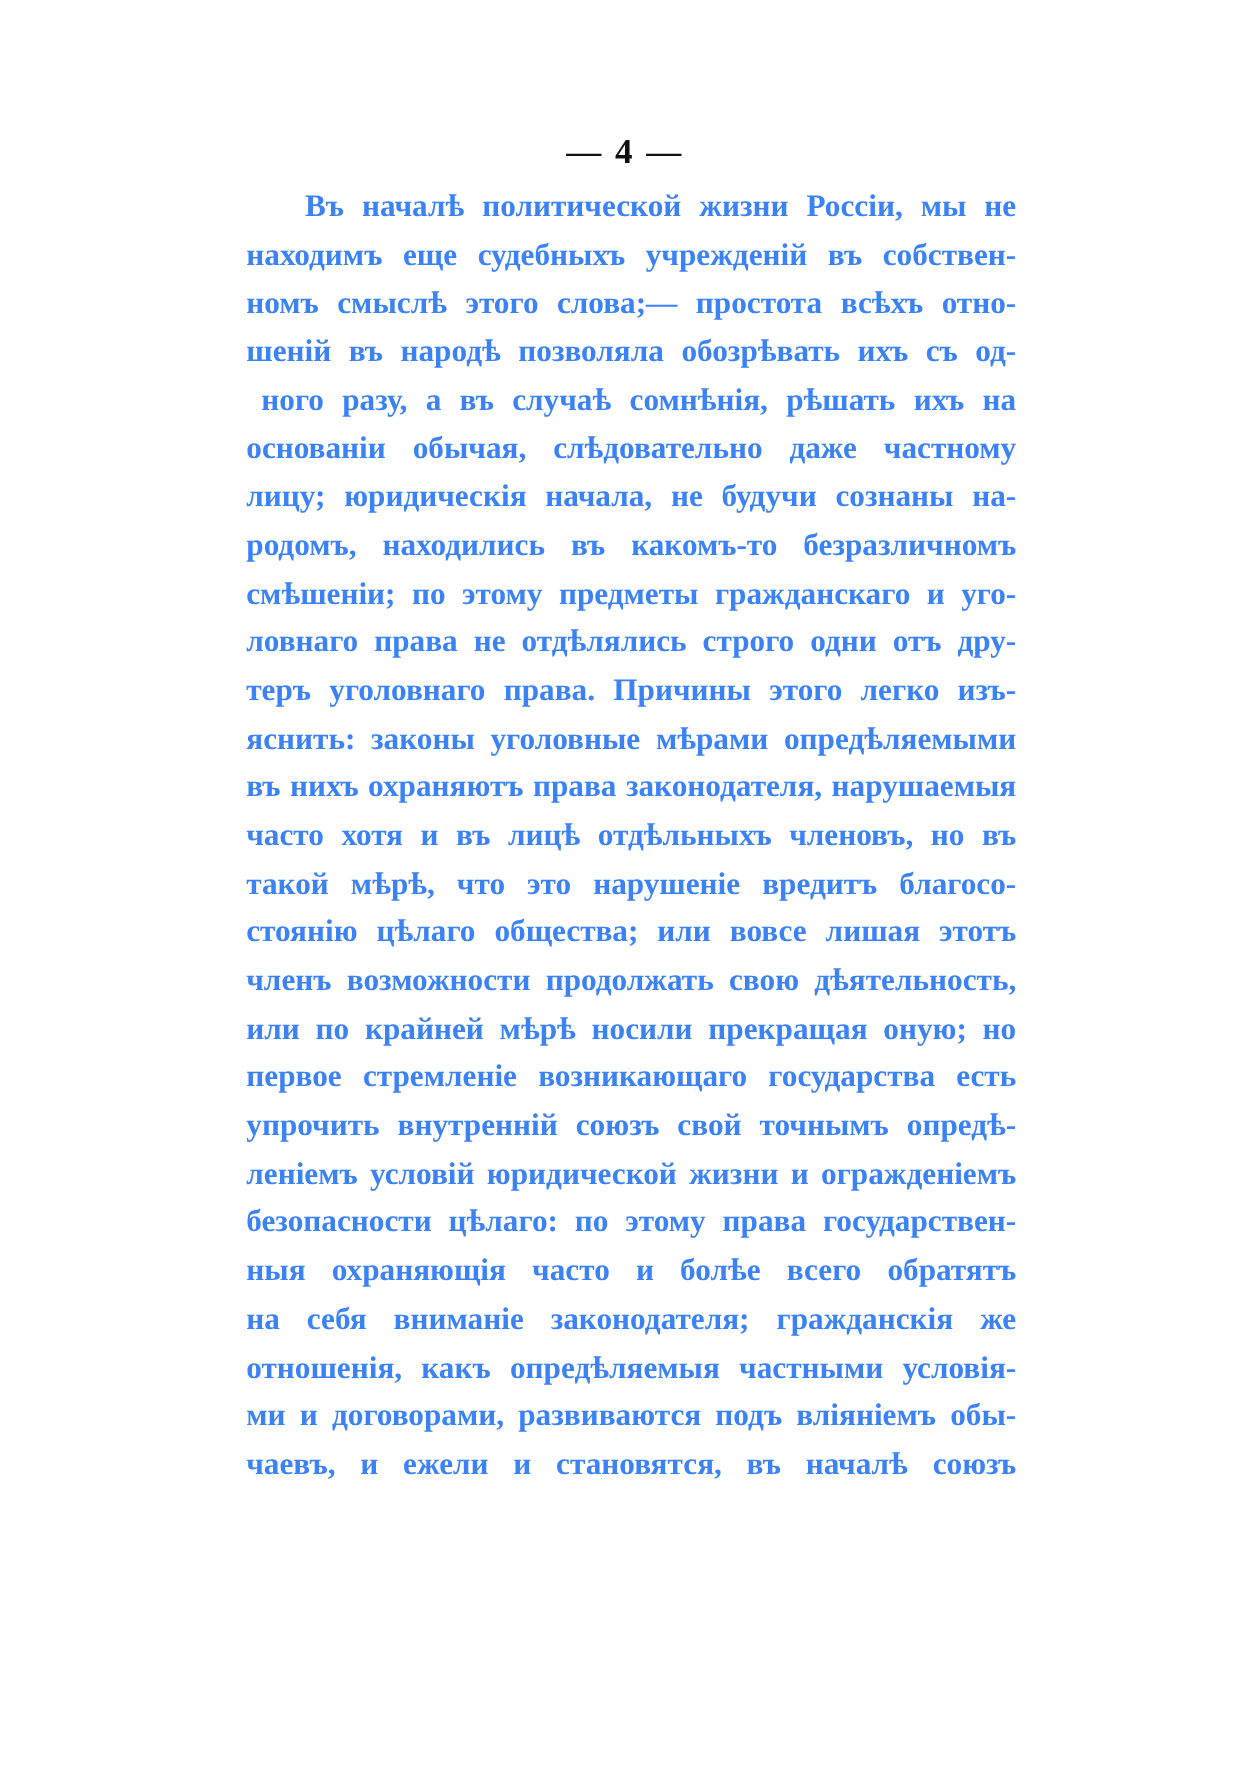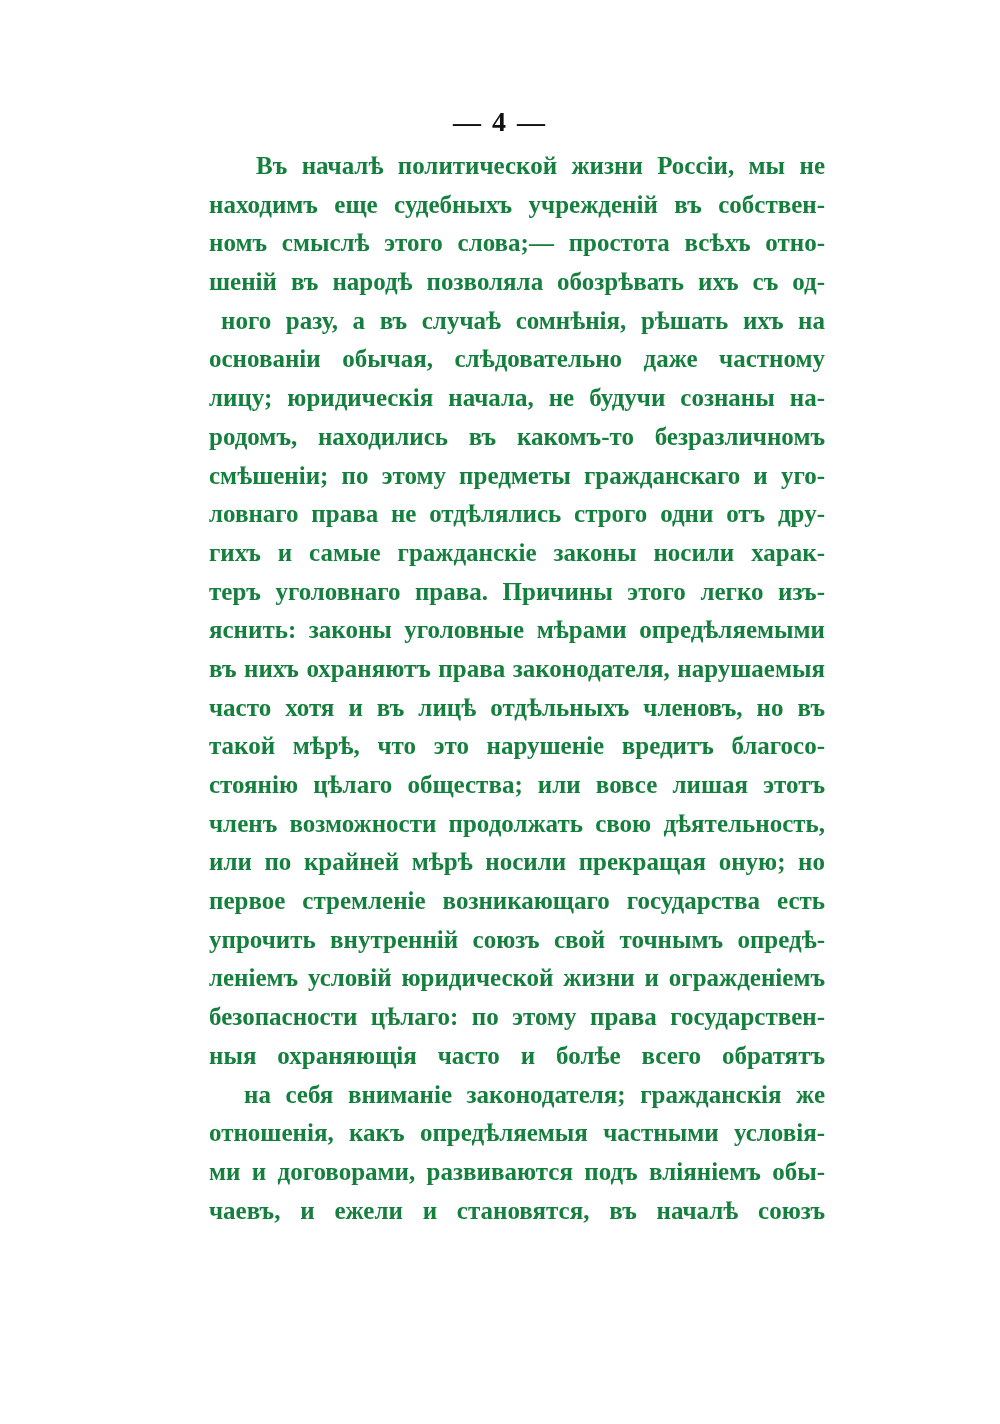--- a/index.html
+++ b/index.html
@@ -5,23 +5,23 @@
     html, body { margin: 0; padding: 0; background: #ffffff; }
     body { width: 1000px; height: 1424px; position: relative; overflow: hidden; }
     .page-number {
       position: absolute; left: 0; width: 1000px; top: 106px;
       text-align: center;
       font-family: "Liberation Serif", serif; font-weight: bold;
       font-size: 28px; color: #111;
       letter-spacing: 2px;
     }
     .text-block {
-      position: absolute; left: 209px; top: 147px; width: 616px;
+      position: absolute; left: 197px; top: 147px; width: 616px;
       font-family: "Liberation Serif", serif;
-      font-size: 25px; color: #15803d;
+      font-size: 25px; color: #3b82f6;
       font-weight: bold;
     }
     .line {
       height: 38.7px; line-height: 38.7px;
       white-space: nowrap;
       text-align: justify; text-align-last: justify;
       transform-origin: left center;
     }
     .line.first { padding-left: 47px; }
     .line.last { text-align-last: justify; }
@@ -35,31 +35,30 @@
   <div class="line first"><span style="white-space: nowrap; word-spacing: 0px;">Въ началѣ политической жизни Россіи, мы не</span></div>
   <div class="line"><span style="white-space: nowrap; word-spacing: 0px;">находимъ еще судебныхъ учрежденій въ собствен-</span></div>
   <div class="line"><span style="white-space: nowrap; word-spacing: 0px;">номъ смыслѣ этого слова;— простота всѣхъ отно-</span></div>
   <div class="line"><span style="white-space: nowrap; word-spacing: 0px;">шеній въ народѣ позволяла обозрѣвать ихъ съ од-</span></div>
   <div class="line"><span style="white-space: nowrap; word-spacing: 0px; margin-left: 12px;">ного разу, а въ случаѣ сомнѣнія, рѣшать ихъ на</span></div>
   <div class="line"><span style="white-space: nowrap; word-spacing: 0px;">основаніи обычая, слѣдовательно даже частному</span></div>
   <div class="line"><span style="white-space: nowrap; word-spacing: 0px;">лицу; юридическія начала, не будучи сознаны на-</span></div>
   <div class="line"><span style="white-space: nowrap; word-spacing: 0px;">родомъ, находились въ какомъ-то безразличномъ</span></div>
   <div class="line"><span style="white-space: nowrap; word-spacing: 0px;">смѣшеніи; по этому предметы гражданскаго и уго-</span></div>
   <div class="line"><span style="white-space: nowrap; word-spacing: 0px;">ловнаго права не отдѣлялись строго одни отъ дру-</span></div>
-  <div class="line"><span style="white-space: nowrap; word-spacing: 0px;">гихъ и самые гражданскіе законы носили харак-</span></div>
   <div class="line"><span style="white-space: nowrap; word-spacing: 0px;">теръ уголовнаго права. Причины этого легко изъ-</span></div>
   <div class="line"><span style="white-space: nowrap; word-spacing: 0px;">яснить: законы уголовные мѣрами опредѣляемыми</span></div>
   <div class="line"><span style="white-space: nowrap; word-spacing: 0px;">въ нихъ охраняютъ права законодателя, нарушаемыя</span></div>
   <div class="line"><span style="white-space: nowrap; word-spacing: 0px; margin-top: 24px;">часто хотя и въ лицѣ отдѣльныхъ членовъ, но въ</span></div>
   <div class="line"><span style="white-space: nowrap; word-spacing: 0px; margin-top: 16px;">такой мѣрѣ, что это нарушеніе вредитъ благосо-</span></div>
   <div class="line"><span style="white-space: nowrap; word-spacing: 0px;">стоянію цѣлаго общества; или вовсе лишая этотъ</span></div>
   <div class="line"><span style="white-space: nowrap; word-spacing: 0px;">членъ возможности продолжать свою дѣятельность,</span></div>
   <div class="line"><span style="white-space: nowrap; word-spacing: 0px;">или по крайней мѣрѣ носили прекращая оную; но</span></div>
   <div class="line"><span style="white-space: nowrap; word-spacing: 0px;">первое стремленіе возникающаго государства есть</span></div>
   <div class="line"><span style="white-space: nowrap; word-spacing: 0px;">упрочить внутренній союзъ свой точнымъ опредѣ-</span></div>
   <div class="line"><span style="white-space: nowrap; word-spacing: 0px;">леніемъ условій юридической жизни и огражденіемъ</span></div>
   <div class="line"><span style="white-space: nowrap; word-spacing: 0px;">безопасности цѣлаго: по этому права государствен-</span></div>
   <div class="line"><span style="white-space: nowrap; word-spacing: 0px;">ныя охраняющія часто и болѣе всего обратятъ</span></div>
-  <div class="line"><span style="white-space: nowrap; word-spacing: 0px; margin-left: 35px;">на себя вниманіе законодателя; гражданскія же</span></div>
+  <div class="line"><span style="white-space: nowrap; word-spacing: 0px;">на себя вниманіе законодателя; гражданскія же</span></div>
   <div class="line"><span style="white-space: nowrap; word-spacing: 0px;">отношенія, какъ опредѣляемыя частными условія-</span></div>
   <div class="line"><span style="white-space: nowrap; word-spacing: 0px;">ми и договорами, развиваются подъ вліяніемъ обы-</span></div>
   <div class="line last"><span style="white-space: nowrap; word-spacing: 0px;">чаевъ, и ежели и становятся, въ началѣ союзъ</span></div>
 </div>
 
 </body></html>

